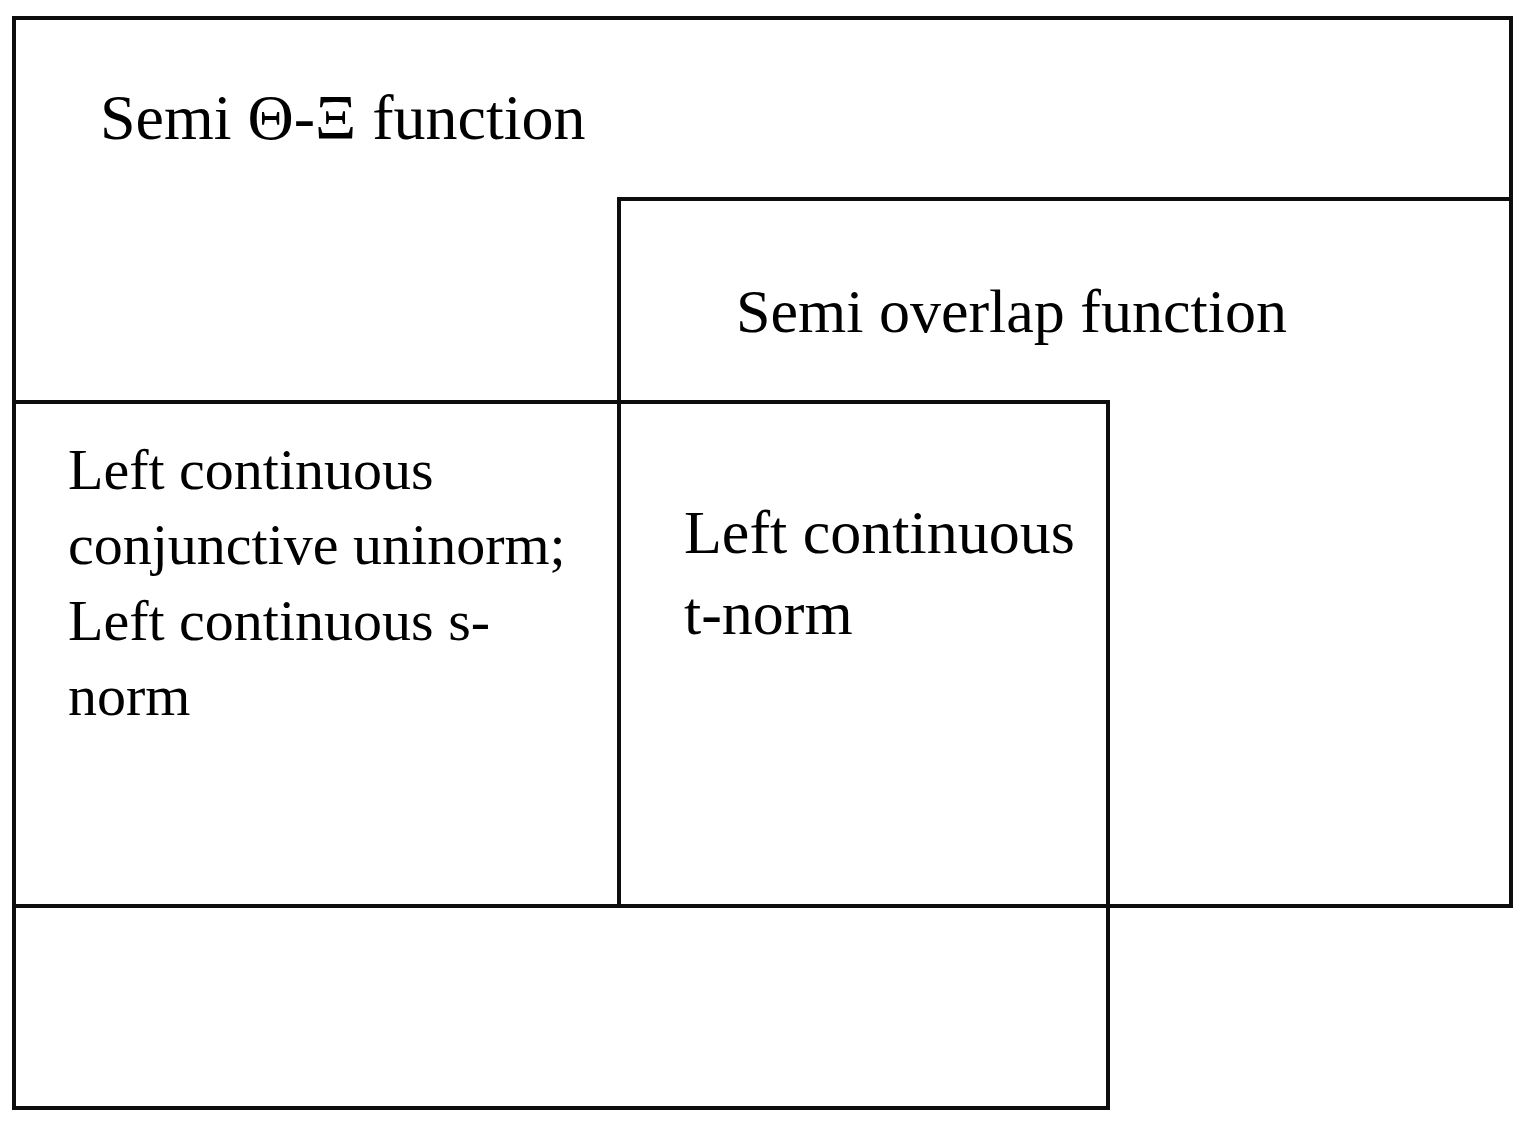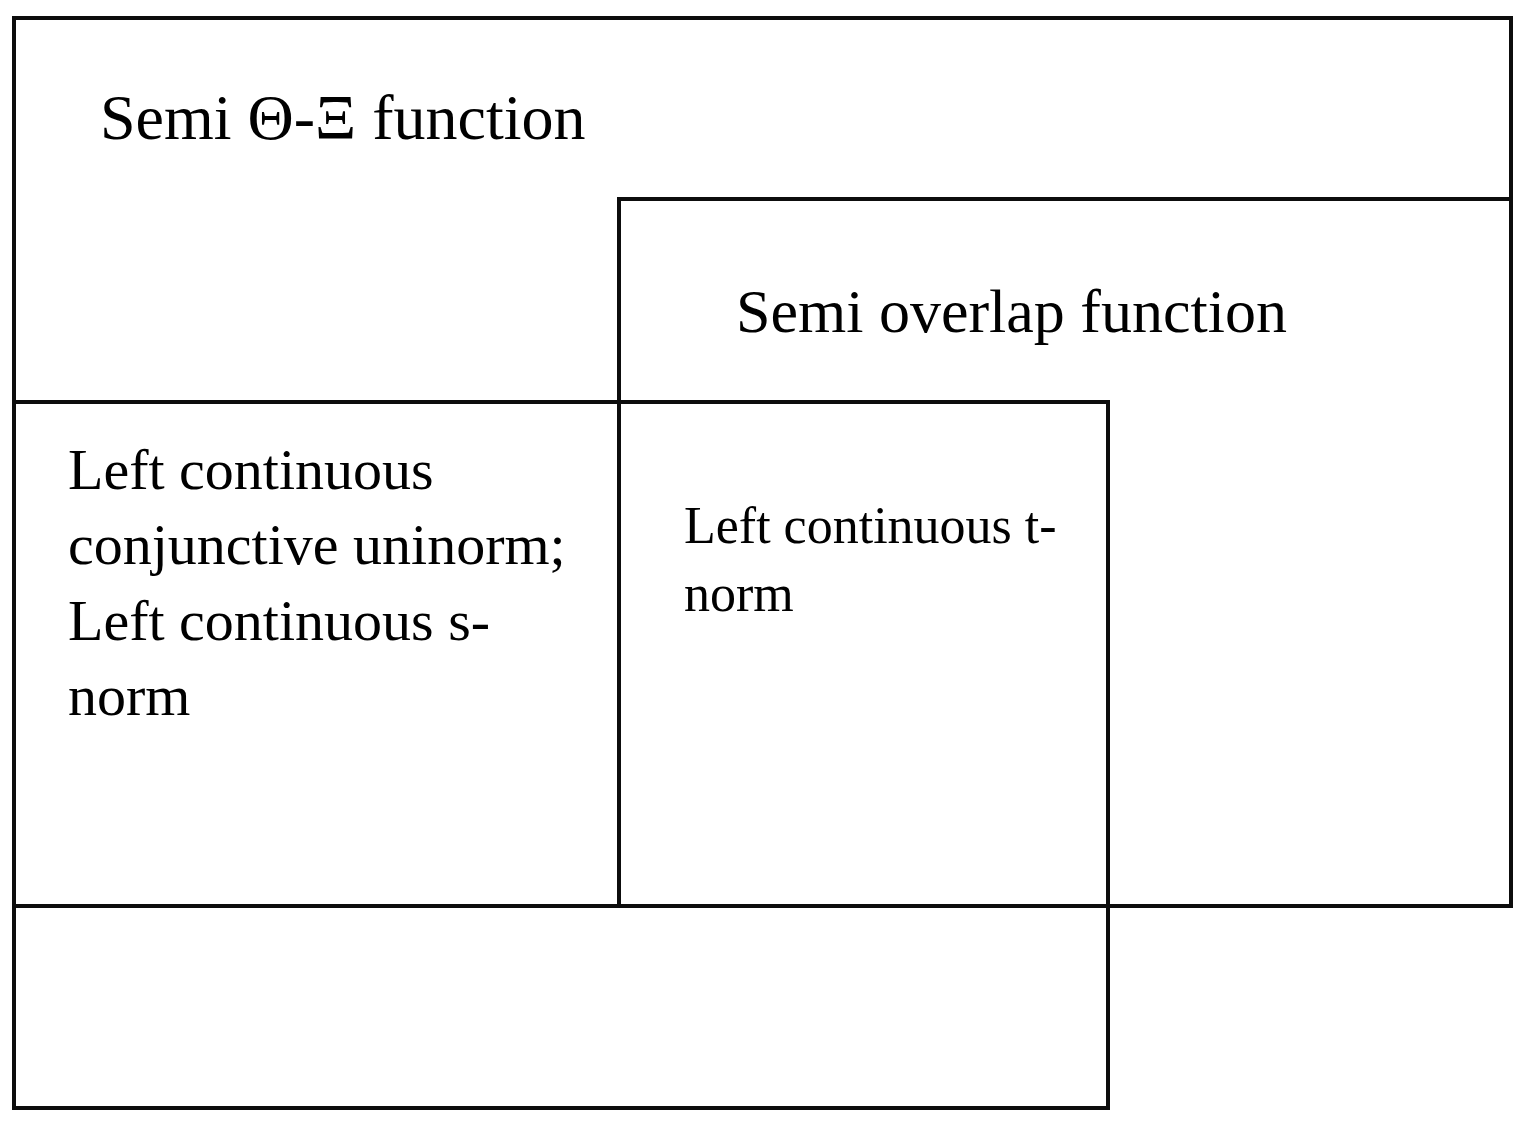--- a/index.html
+++ b/index.html
@@ -89,21 +89,21 @@
     left: 68px;
     top: 432px;
     font-size: 58px;
     line-height: 1.30;
     width: 540px;
     font-family: Liberation Serif, serif;
   }
   #label-left-cont-tnorm {
     left: 684px;
     top: 492px;
-    font-size: 52px;
+    font-size: 62px;
     line-height: 1.30;
     width: 400px;
   }
   #label-uninorm {
     left: 380px;
     top: 962px;
     font-size: 62px;
   }
 </style>
 </head>

